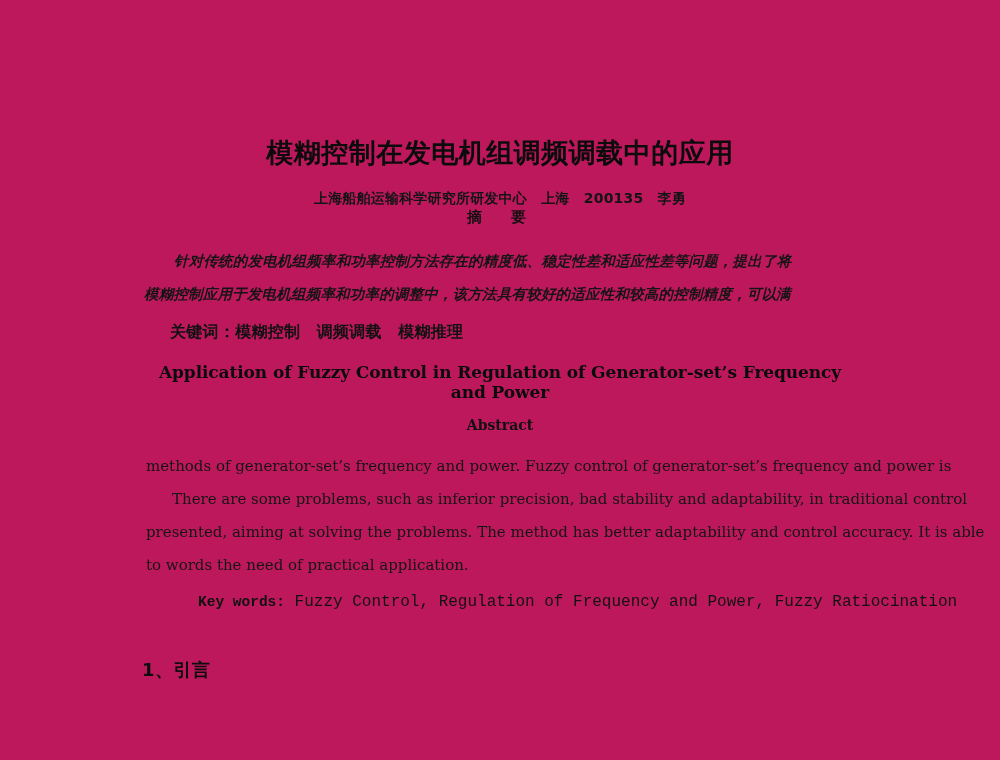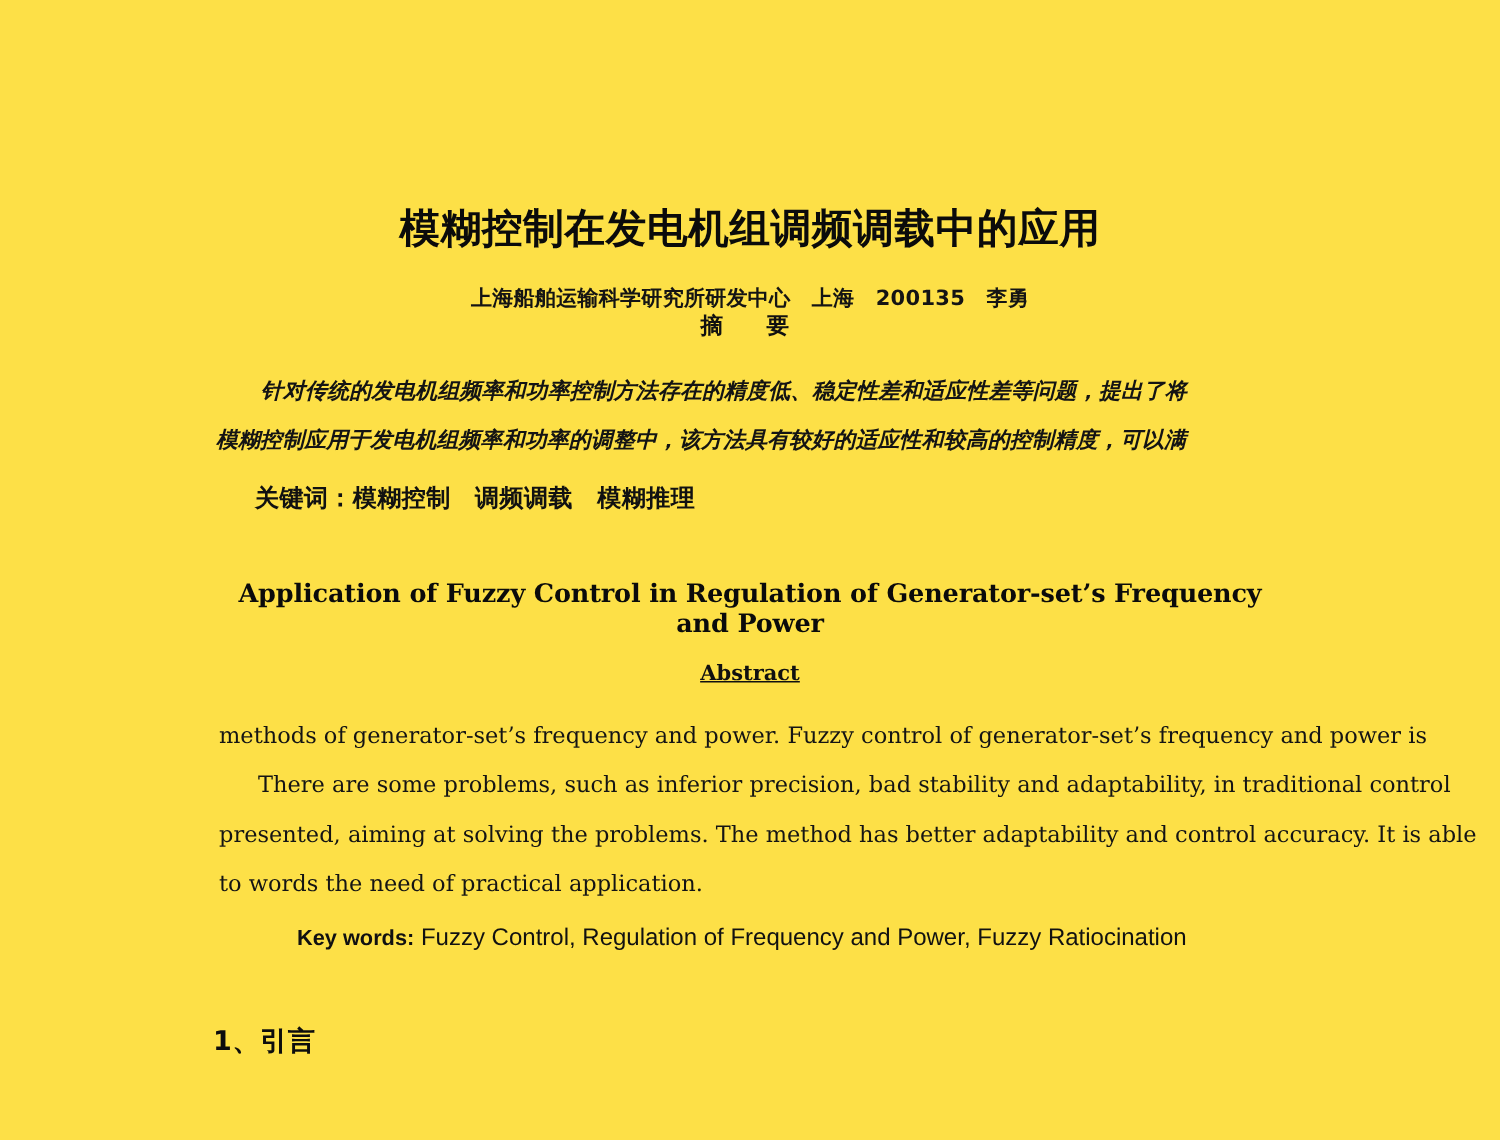--- a/index.html
+++ b/index.html
@@ -13,21 +13,21 @@
     overflow: hidden;
     font-family: "DejaVu Serif", "Liberation Serif", serif;
     color: #0a0a0a;
     -webkit-font-smoothing: none;
   }
 
   .page {
     position: relative;
     width: 1000px;
     height: 760px;
-    background: #fde047;
+    background: #be185d;
   }
 
   .content {
     position: absolute;
     left: 140px;
     top: 0;
     width: 720px;
   }
 
   
@@ -92,31 +92,30 @@
     white-space: nowrap;
   }
 
   
   .en-title {
     text-align: center;
     font-family: "DejaVu Serif", "Liberation Serif", serif;
     font-weight: bold;
     font-size: 17px;
     letter-spacing: -0.1px;
-    margin-top: 43px;
+    margin-top: 19px;
     color: #0b0b0b;
   }
 
   .en-abstract-heading {
     text-align: center;
     font-family: "DejaVu Serif", "Liberation Serif", serif;
     font-weight: bold;
     font-size: 14px;
     color: #101010;
-    text-decoration: underline;
   }
 
   .en-abstract-body {
     margin-top: 17px;
     font-family: "DejaVu Serif", "Liberation Serif", serif;
     font-size: 15px;
     line-height: 33px;
     color: #141414;
     padding-left: 6px;
     padding-right: 6px;
@@ -124,21 +123,21 @@
   .en-abstract-line {
     white-space: nowrap;
   }
   .en-abstract-line.indent {
     padding-left: 26px;
   }
 
   .en-keywords {
     margin-top: 11px;
     padding-left: 58px;
-    font-family: Liberation Sans, sans-serif;
+    font-family: Liberation Mono, monospace;
     font-size: 16px;
     color: #111111;
     white-space: nowrap;
   }
   .en-keywords .kw-label {
     font-weight: bold;
     font-size: 14.5px;
   }
 
   

